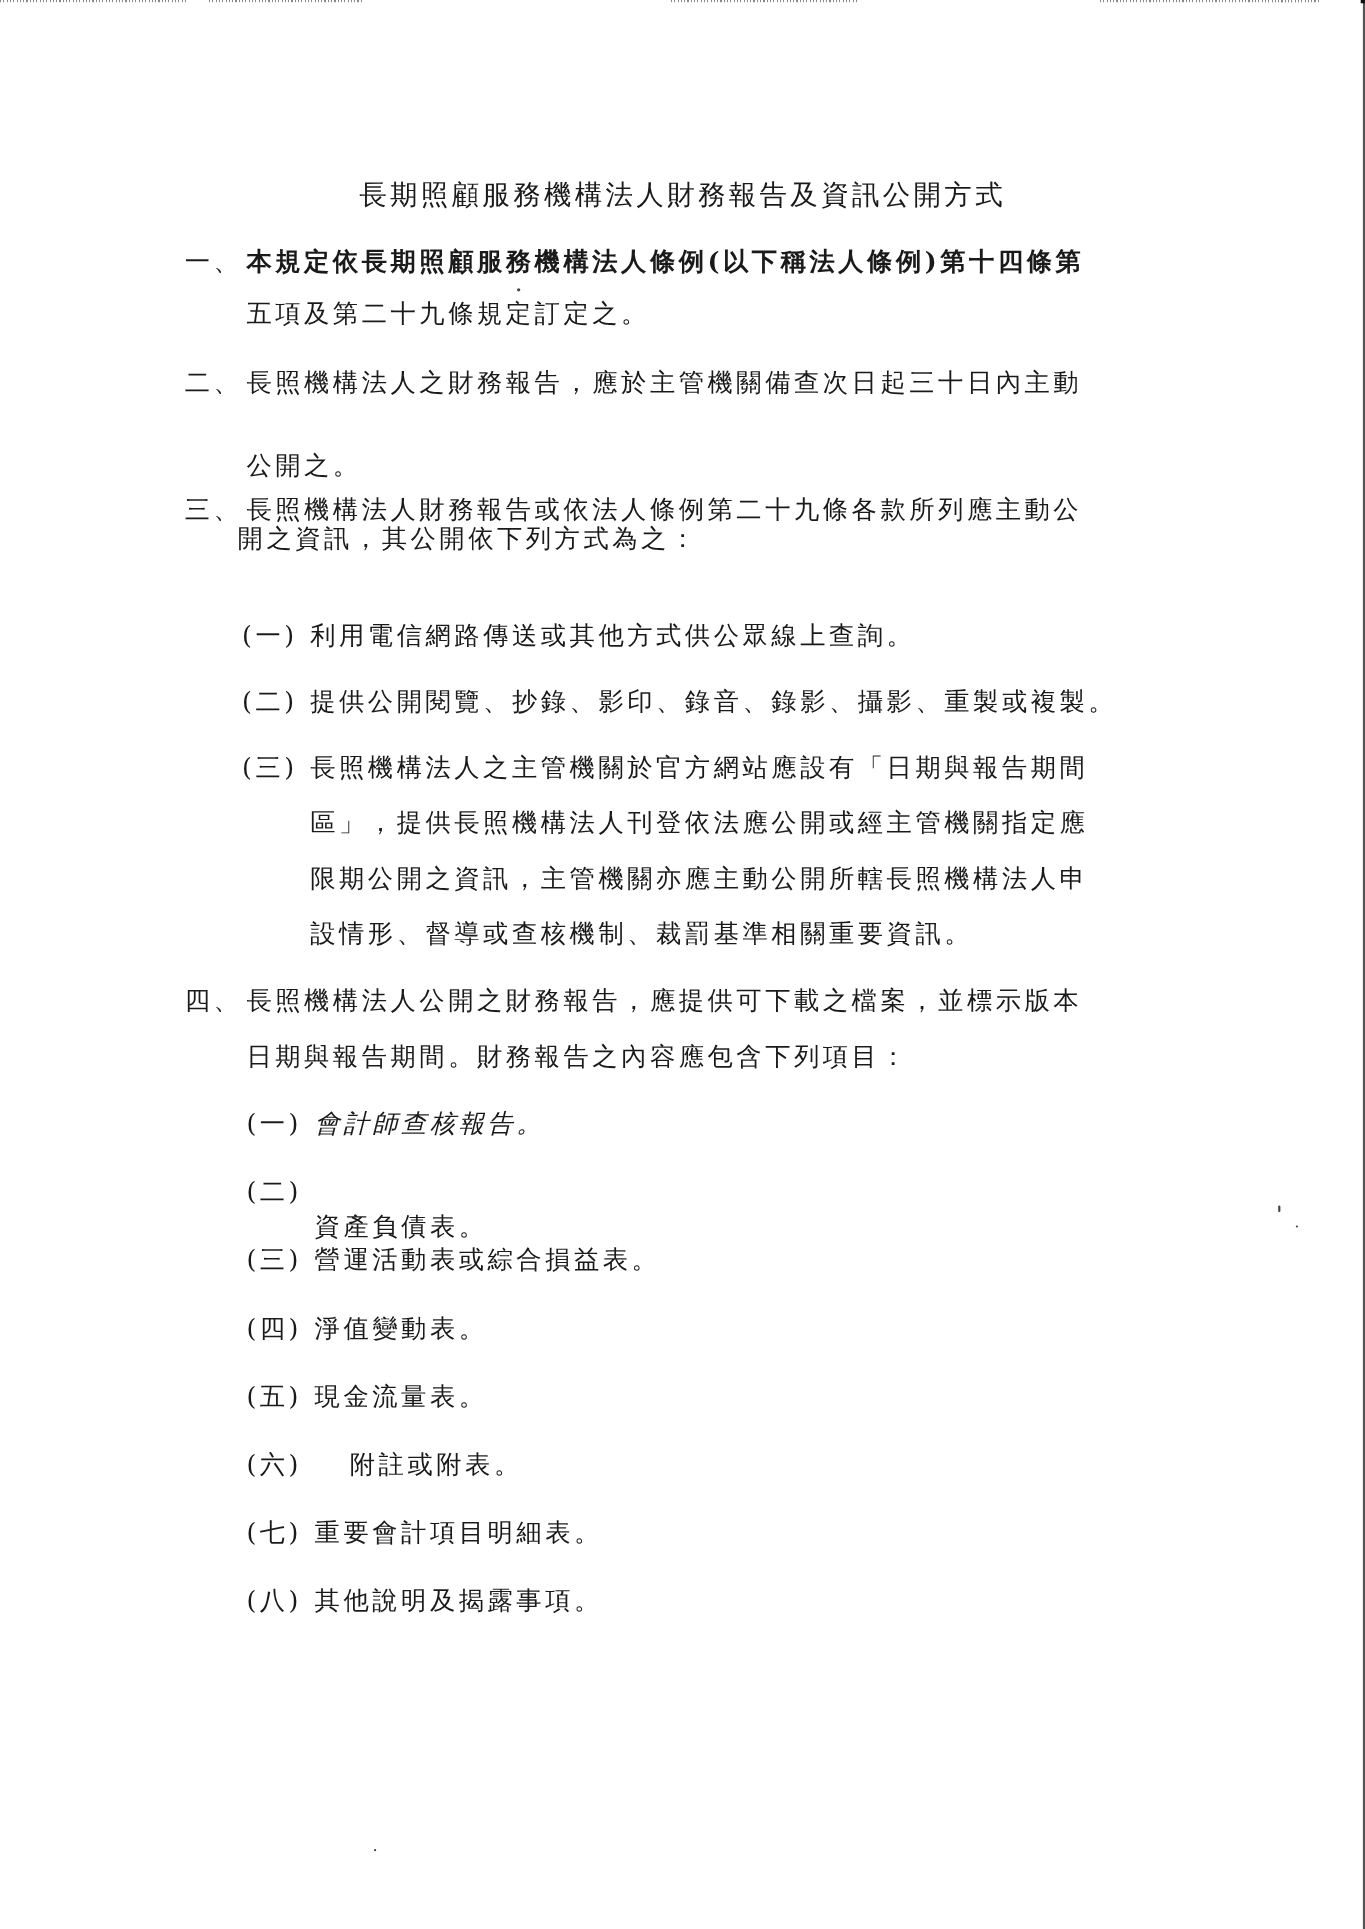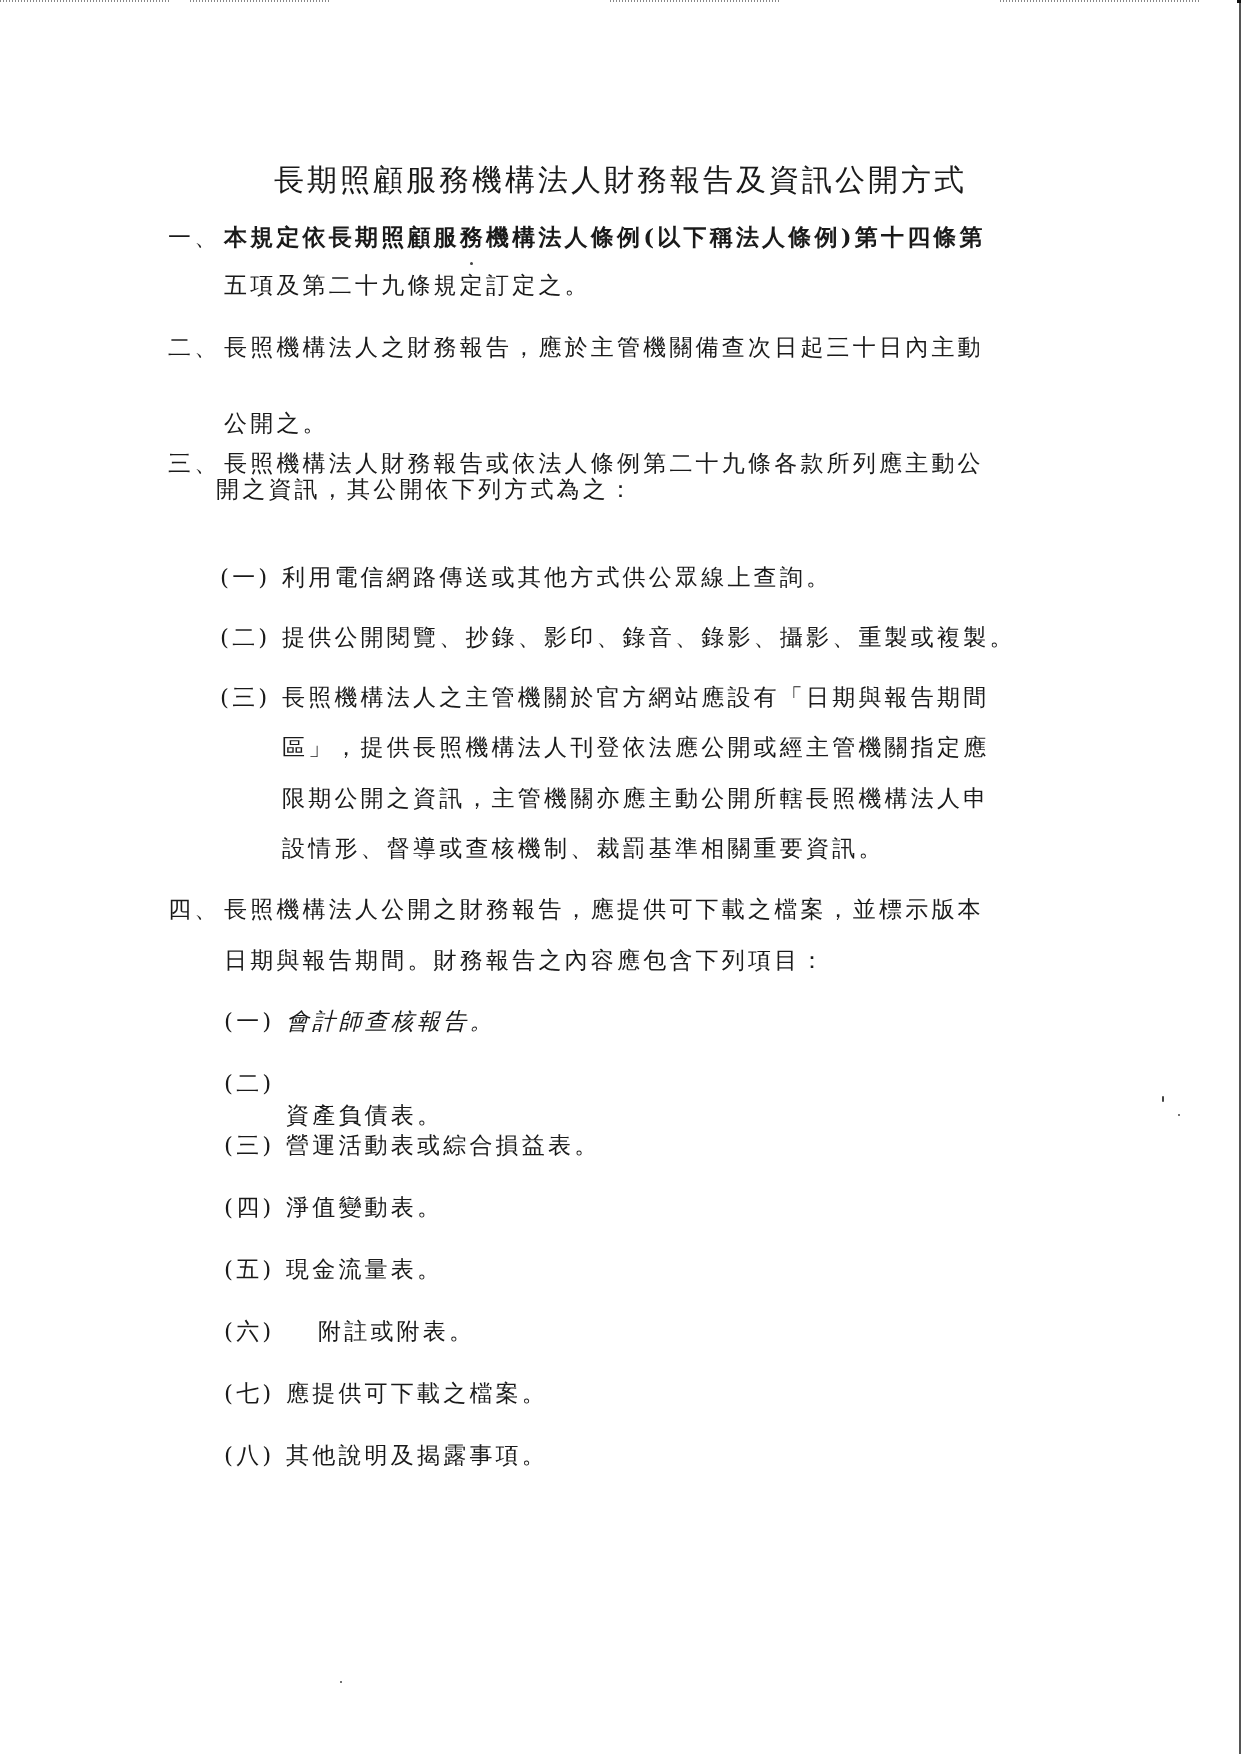--- a/index.html
+++ b/index.html
@@ -43,21 +43,21 @@
       width: 4px;
       height: 3px;
       background: #111;
     }
     .doc-title {
       position: absolute;
       top: 160px;
       left: 0;
       width: 1241px;
       text-align: center;
-      font-size: 30px;
+      font-size: 25px;
       letter-spacing: 3px;
     }
     .line {
       position: absolute;
       font-size: 23px;
       letter-spacing: 3.2px;
       white-space: nowrap;
     }
     .speck {
       position: absolute;
@@ -120,21 +120,21 @@
 <div class="line" style="top:1192px;left:224px;">(四)</div>
 <div class="line" style="top:1192px;left:286px;">淨值變動表。</div>
 
 <div class="line" style="top:1254px;left:224px;">(五)</div>
 <div class="line" style="top:1254px;left:286px;">現金流量表。</div>
 
 <div class="line" style="top:1316px;left:224px;">(六)</div>
 <div class="line" style="top:1316px;left:286px;margin-left:32px;">附註或附表。</div>
 
 <div class="line" style="top:1378px;left:224px;">(七)</div>
-<div class="line" style="top:1378px;left:286px;">應提供可下載之檔案。</div>
+<div class="line" style="top:1378px;left:286px;">重要會計項目明細表。</div>
 
 <div class="line" style="top:1440px;left:224px;">(八)</div>
 <div class="line" style="top:1440px;left:286px;text-align:center;">其他說明及揭露事項。</div>
 
 <div class="speck" style="top:262px;left:470px;width:3px;height:3px;"></div>
 <div class="speck" style="top:1096px;left:1162px;width:2px;height:6px;border-radius:1px;"></div>
 <div class="speck" style="top:1114px;left:1178px;width:2px;height:2px;"></div>
 <div class="speck" style="top:1681px;left:340px;width:2px;height:2px;"></div>
 
 </body></html>

